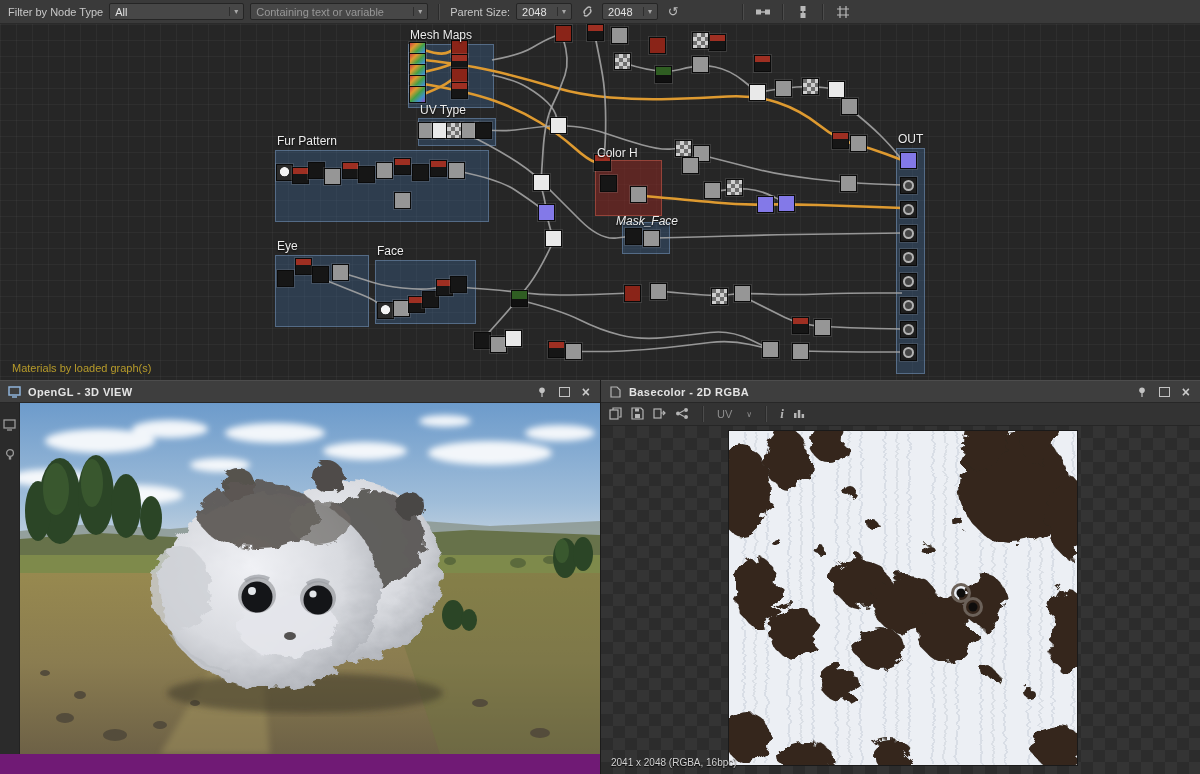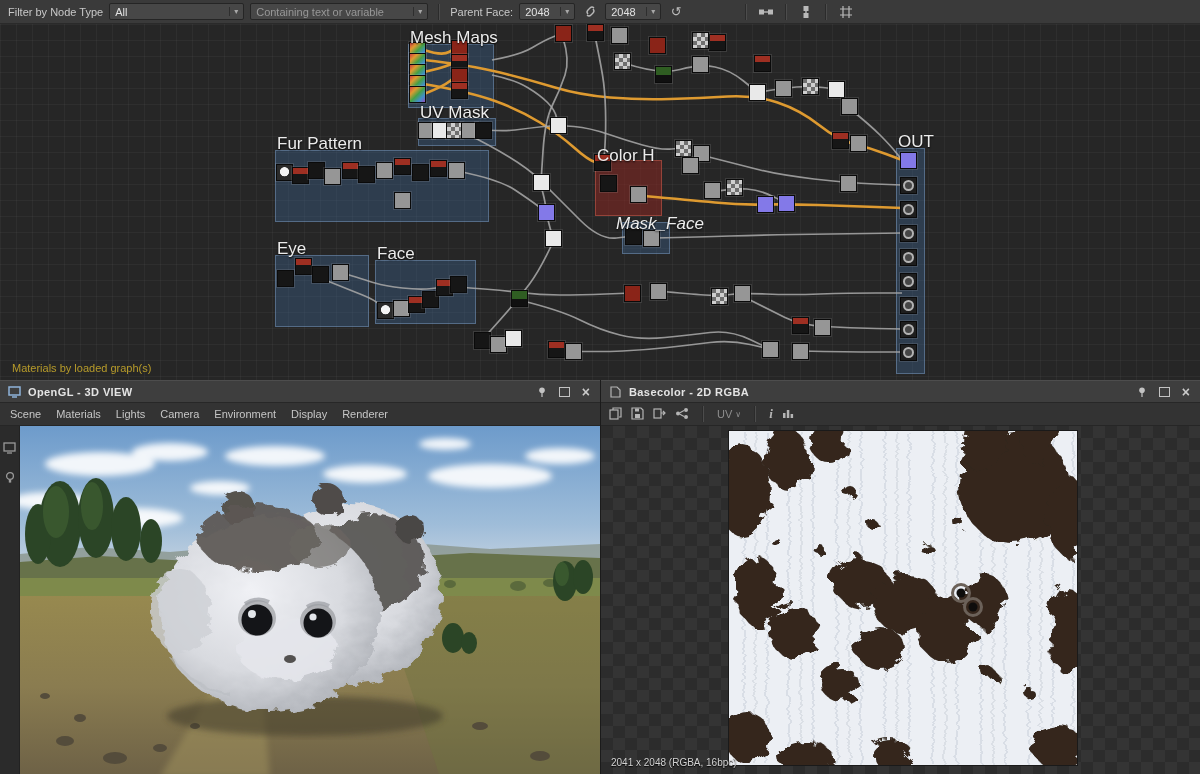--- a/index.html
+++ b/index.html
@@ -20,21 +20,21 @@
   .tb-icon{width:18px;height:18px;display:flex;align-items:center;justify-content:center;color:#b9b9b9;font-size:13px;}
 
   
   #graph{position:absolute;left:0;top:24px;width:1200px;height:356px;background-color:#262626;
          background-image:linear-gradient(rgba(255,255,255,.035) 1px,transparent 1px),
                           linear-gradient(90deg,rgba(255,255,255,.035) 1px,transparent 1px);
          background-size:16px 16px;overflow:hidden;}
   #wires{position:absolute;left:0;top:0;z-index:2;}
   .gframe{position:absolute;border:1px solid rgba(130,165,205,.45);background:rgba(58,92,128,.45);z-index:1;}
   .gframe.red{background:rgba(136,38,32,.55);border-color:rgba(205,95,80,.5);}
-  .gframe-label{position:absolute;z-index:4;color:#ececec;font-size:17px;text-shadow:0 1px 2px #000;white-space:nowrap;}
+  .gframe-label{position:absolute;z-index:4;color:#ececec;font-size:12px;text-shadow:0 1px 2px #000;white-space:nowrap;}
   .gnode{position:absolute;width:15px;height:15px;border:1px solid #0a0a0a;z-index:3;
          box-shadow:0 0 0 1px rgba(255,255,255,.10);}
   .n-mc{background:linear-gradient(135deg,#d04040 0%,#e09a30 25%,#46a046 50%,#4090c8 75%,#9050c0 100%);}
   .n-rb{background:linear-gradient(#9e2f22 0 38%,#161616 38%);}
   .n-rd{background:#8a2418;}
   .n-wh{background:#e9e9e9;}
   .n-gy{background:#969696;}
   .n-bk{background:#161616;}
   .n-ck{background:conic-gradient(#cfcfcf 25%,#6f6f6f 0 50%,#cfcfcf 0 75%,#6f6f6f 0);background-size:8px 8px;}
   .n-pu{background:#8379e8;}
@@ -52,21 +52,21 @@
           display:flex;align-items:center;gap:6px;padding:0 6px;color:#e4e4e4;font-size:11px;font-weight:bold;letter-spacing:.4px;}
   .ptitle .spacer{flex:1;}
   .tbtn{width:16px;height:16px;display:flex;align-items:center;justify-content:center;color:#c3c3c3;}
   .maxbox{width:9px;height:8px;border:1px solid #c3c3c3;display:inline-block;}
   .closex{font-size:14px;line-height:1;color:#c9c9c9;}
   .menubar{height:22px;background:#333;border-bottom:1px solid #262626;display:flex;align-items:center;
            gap:15px;padding:0 10px;font-size:11px;color:#c6c6c6;}
   .menubar span{cursor:default;}
   .toolbar2d{height:22px;background:#333;border-bottom:1px solid #262626;display:flex;align-items:center;
              gap:9px;padding:0 8px;font-size:11px;color:#b5b5b5;}
-  .uvdd{display:flex;align-items:center;gap:3px;color:#8e8e8e;}
+  .uvdd{display:flex;align-items:center;gap:14px;color:#8e8e8e;}
   .infoi{font-family:"Liberation Serif",serif;font-style:italic;font-weight:bold;font-size:13px;color:#b5b5b5;}
 
   .vp3d{position:relative;height:351px;display:flex;background:#222;}
   .strip3d{width:20px;background:#2b2b2b;border-right:1px solid #222;display:flex;flex-direction:column;
            align-items:center;padding-top:14px;gap:12px;box-sizing:border-box;}
   .scene3d{position:relative;width:580px;height:351px;overflow:hidden;}
 
   .vp2d{position:relative;height:351px;overflow:hidden;background-color:#2e2e2e;
         background-image:conic-gradient(#343434 25%,#2c2c2c 0 50%,#343434 0 75%,#2c2c2c 0);
         background-size:24px 24px;}
@@ -82,21 +82,21 @@
     <span>Filter by Node Type</span>
     <div class="dd w135">
       <span>All</span>
       <span class="caret">▾</span>
     </div>
     <div class="dd w195">
       <span class="muted">Containing text or variable</span>
       <span class="caret">▾</span>
     </div>
     <div class="sep"></div>
-    <span>Parent Face:</span>
+    <span>Parent Size:</span>
     <div class="dd w48">
       <span>2048</span>
       <span class="caret">▾</span>
     </div>
     <span class="tb-icon">
       <svg width="13" height="13" viewBox="0 0 13 13">
           <path d="M4 9 Q2 7 4 5 L6 3 Q8 1 10 3 M3 10 Q5 12 7 10 L9 8 Q11 6 9 4" stroke="#b9b9b9" stroke-width="1.4" fill="none"></path>
         </svg>
     </span>
     <div class="dd w48">
@@ -158,21 +158,21 @@
         <path d="M595 12 Q600 36 602.5 51 Q605 66 605.5 86 Q606 106 605 121 L604 136" fill="none" stroke="#a6a6a6" stroke-width="1.7" opacity="0.88"></path>
         <path d="M320 254 Q350 266 362.5 271 Q375 276 380 281 L385 286" fill="none" stroke="#a6a6a6" stroke-width="1.7" opacity="0.88"></path>
         <path d="M712 168 Q734 164 747 165 Q760 166 773 172.5 L786 179" fill="none" stroke="#a6a6a6" stroke-width="1.7" opacity="0.88"></path>
         <path d="M492 36 Q520 31 532.5 23.5 Q545 16 554 12.5 L563 9" fill="none" stroke="#a6a6a6" stroke-width="1.7" opacity="0.88"></path>
         <path d="M463 108 Q520 136 540 156 Q560 176 580 196 Q600 216 616.5 214 L633 212" fill="none" stroke="#a6a6a6" stroke-width="1.7" opacity="0.88"></path>
       </svg>
     <div class="graph-note">Materials by loaded graph(s)</div>
   <div class="gframe" style="left: 408px; top: 20px; width: 84px; height: 62px;"></div>
       <div class="gframe-label" style="left: 410px; top: 4px;">Mesh Maps</div>
       <div class="gframe" style="left: 418px; top: 94px; width: 76px; height: 26px;"></div>
-      <div class="gframe-label" style="left: 420px; top: 79px;">UV Mask</div>
+      <div class="gframe-label" style="left: 420px; top: 79px;">UV Type</div>
       <div class="gframe" style="left: 275px; top: 126px; width: 212px; height: 70px;"></div>
       <div class="gframe-label" style="left: 277px; top: 110px;">Fur Pattern</div>
       <div class="gframe red" style="left: 595px; top: 136px; width: 65px; height: 54px;"></div>
       <div class="gframe-label" style="left: 597px; top: 122px;">Color H</div>
       <div class="gframe" style="left: 622px; top: 198px; width: 46px; height: 30px;"></div>
       <div class="gframe-label" style="left: 616px; top: 190px; font-style: italic;">Mask_Face</div>
       <div class="gframe" style="left: 275px; top: 231px; width: 92px; height: 70px;"></div>
       <div class="gframe-label" style="left: 277px; top: 215px;">Eye</div>
       <div class="gframe" style="left: 375px; top: 236px; width: 99px; height: 62px;"></div>
       <div class="gframe-label" style="left: 377px; top: 220px;">Face</div>
@@ -287,29 +287,20 @@
         <svg width="12" height="12" viewBox="0 0 12 12">
             <circle cx="6" cy="4.2" r="2.8" fill="#c3c3c3"></circle>
             <rect x="5.4" y="6.8" width="1.2" height="4.2" fill="#c3c3c3"></rect>
           </svg>
       </span>
       <span class="tbtn">
           <span class="maxbox"></span>
         </span>
       <span class="tbtn closex">×</span>
     </div>
-    <div class="menubar">
-      <span>Scene</span>
-      <span>Materials</span>
-      <span>Lights</span>
-      <span>Camera</span>
-      <span>Environment</span>
-      <span>Display</span>
-      <span>Renderer</span>
-    </div>
     <div class="vp3d">
       <div class="strip3d">
         <span>
           <svg width="13" height="12" viewBox="0 0 13 12">
               <rect x="1" y="1" width="11" height="8" fill="none" stroke="#9a9a9a" stroke-width="1.3"></rect>
               <path d="M4 11 h5" stroke="#9a9a9a" stroke-width="1.3"></path>
             </svg>
         </span>
         <span>
           <svg width="12" height="13" viewBox="0 0 12 13">

